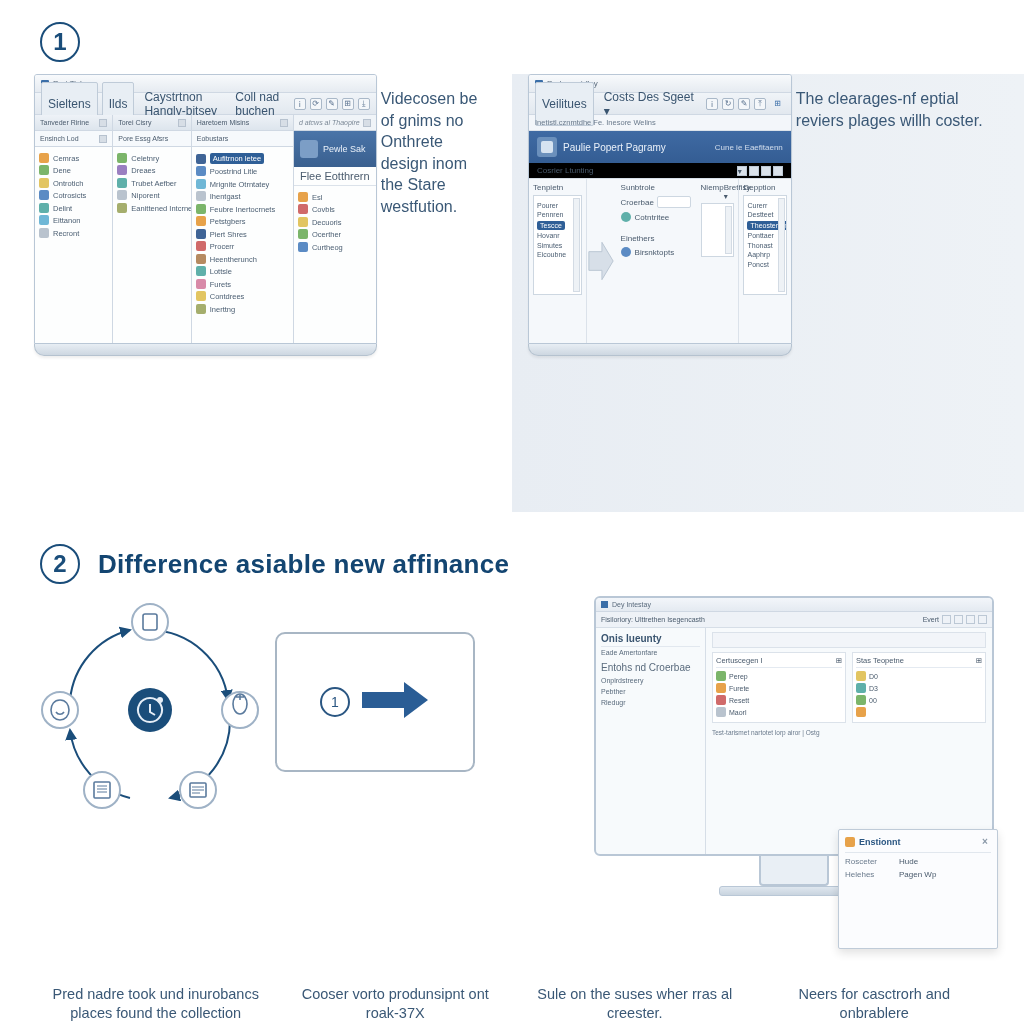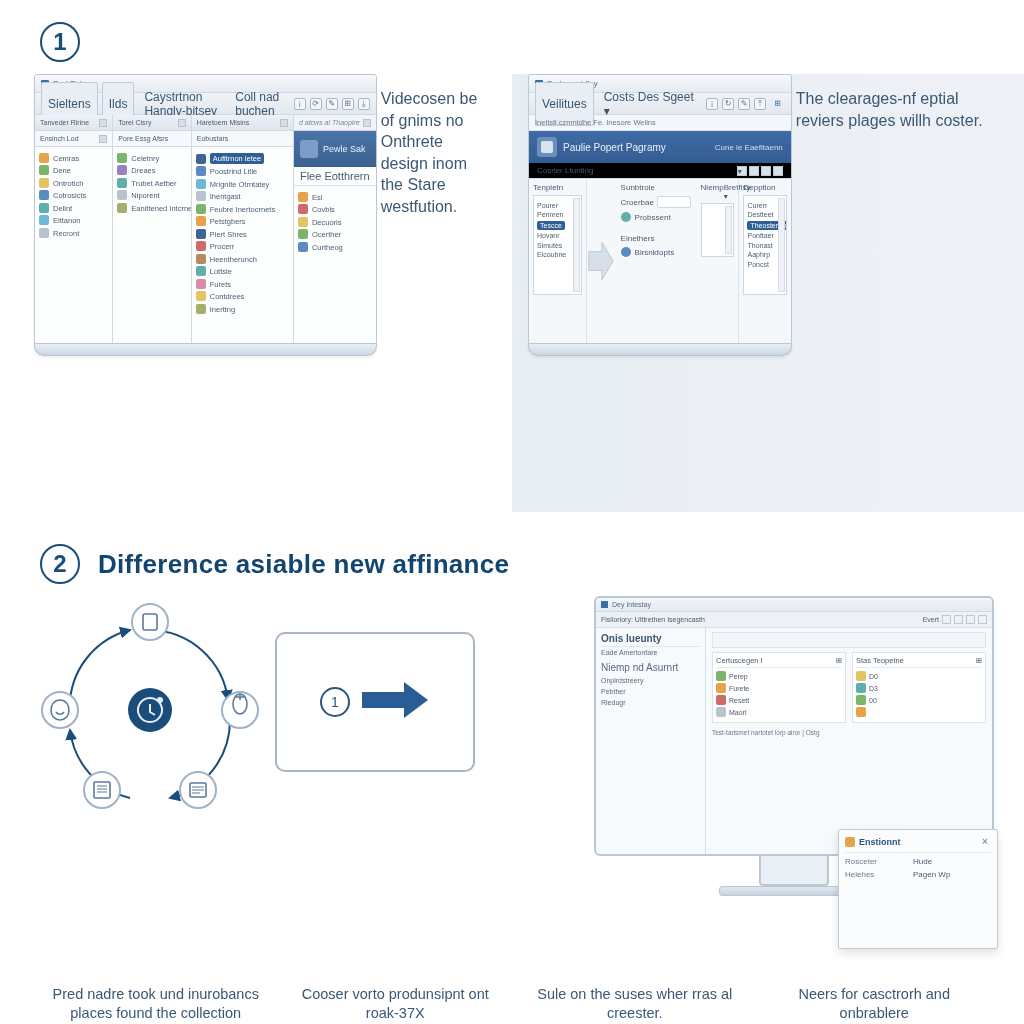--- a/index.html
+++ b/index.html
@@ -136,21 +136,21 @@
   .mon-note{font-size:6.5px;color:#6a7a8c;margin-top:6px;}
 
   .popup{
     position:absolute;right:-4px;bottom:30px;width:160px;height:120px;
     border:1px solid #bfcbd8;background:#fbfcfe;box-shadow:0 4px 10px rgba(0,0,0,0.12);
     padding:6px;border-radius:2px;
   }
   .popup .phd{font-size:9px;font-weight:600;color:#2a5682;display:flex;justify-content:space-between;align-items:center;}
   .popup .x{width:12px;height:12px;color:#8a98a8;font-size:10px;text-align:center;line-height:12px;}
   .popup .prow{display:flex;font-size:8px;color:#4a5b6d;margin:4px 0;}
-  .popup .plab{width:68px;color:#6a7a8c;}
+  .popup .plab{width:54px;color:#6a7a8c;}
 
   .s2-captions{display:flex;padding:6px 30px 0 36px;}
   .s2-captions .cap{flex:1;font-size:14.5px;line-height:1.35;color:#3a5876;text-align:center;padding:0 10px;}
 
   .ic-orange{background:#e7a24a;} .ic-green{background:#7bb56a;} .ic-blue{background:#5b8bc4;}
   .ic-teal{background:#5fb0aa;} .ic-grey{background:#b9c3ce;} .ic-red{background:#d06a6a;}
   .ic-purple{background:#9a7fc1;} .ic-yellow{background:#e2c561;} .ic-navy{background:#3f6496;}
   .ic-brown{background:#b58a61;} .ic-cyan{background:#6fb7d6;} .ic-pink{background:#d88aa8;}
   .ic-olive{background:#a5ae6d;}
 </style>
@@ -424,21 +424,21 @@
                   </svg>
             </div>
             <div class="mid-col">
               <div class="mini-hd">Sunbtrole</div>
               <div class="field">
                     <span class="lab">Croerbae</span>
                     <span class="val"></span>
                   </div>
               <div class="field">
                     <span class="ic ic-teal" style="width:10px;height:10px;border-radius:50%;margin-right:4px"></span>
-                    <span>Probssent</span>
+                    <span>Cotntritee</span>
                   </div>
               <div class="field" style="margin-top:12px">
                     <span class="lab">Einethers</span>
                   </div>
               <div class="field">
                     <span class="ic ic-blue" style="width:10px;height:10px;border-radius:50%;margin-right:4px"></span>
                     <span>Birsnktopts</span>
                   </div>
             </div>
             <div class="mini-panel" style="width:16%;border-right:none">
@@ -544,21 +544,21 @@
               <span style="width:9px;height:9px;border:1px solid #bcc8d5"></span>
               <span style="width:9px;height:9px;border:1px solid #bcc8d5"></span>
               <span style="width:9px;height:9px;border:1px solid #bcc8d5"></span>
               <span style="width:9px;height:9px;border:1px solid #bcc8d5"></span>
             </span>
           </div>
           <div class="mon-body">
             <div class="mon-side">
               <div class="shd">Onis lueunty</div>
               <div class="sln">Eade Amertonfare</div>
-              <div class="shd" style="margin-top:2px;border-bottom:none;color:#5a6b7d;font-weight:400">Niemp nd Asurnrt</div>
+              <div class="shd" style="margin-top:2px;border-bottom:none;color:#5a6b7d;font-weight:400">Entohs nd Croerbae</div>
               <div class="sln">Onplrdstreery</div>
               <div class="sln">Pebther</div>
               <div class="sln">Rledugr</div>
             </div>
             <div class="mon-main">
               <div style="height:16px;border:1px solid #dbe2ea;background:#f2f5f9;margin-bottom:4px"></div>
               <div class="mon-cols">
                 <div class="mon-col">
                   <div class="ch">
                         <span>Certuscegen I</span>

